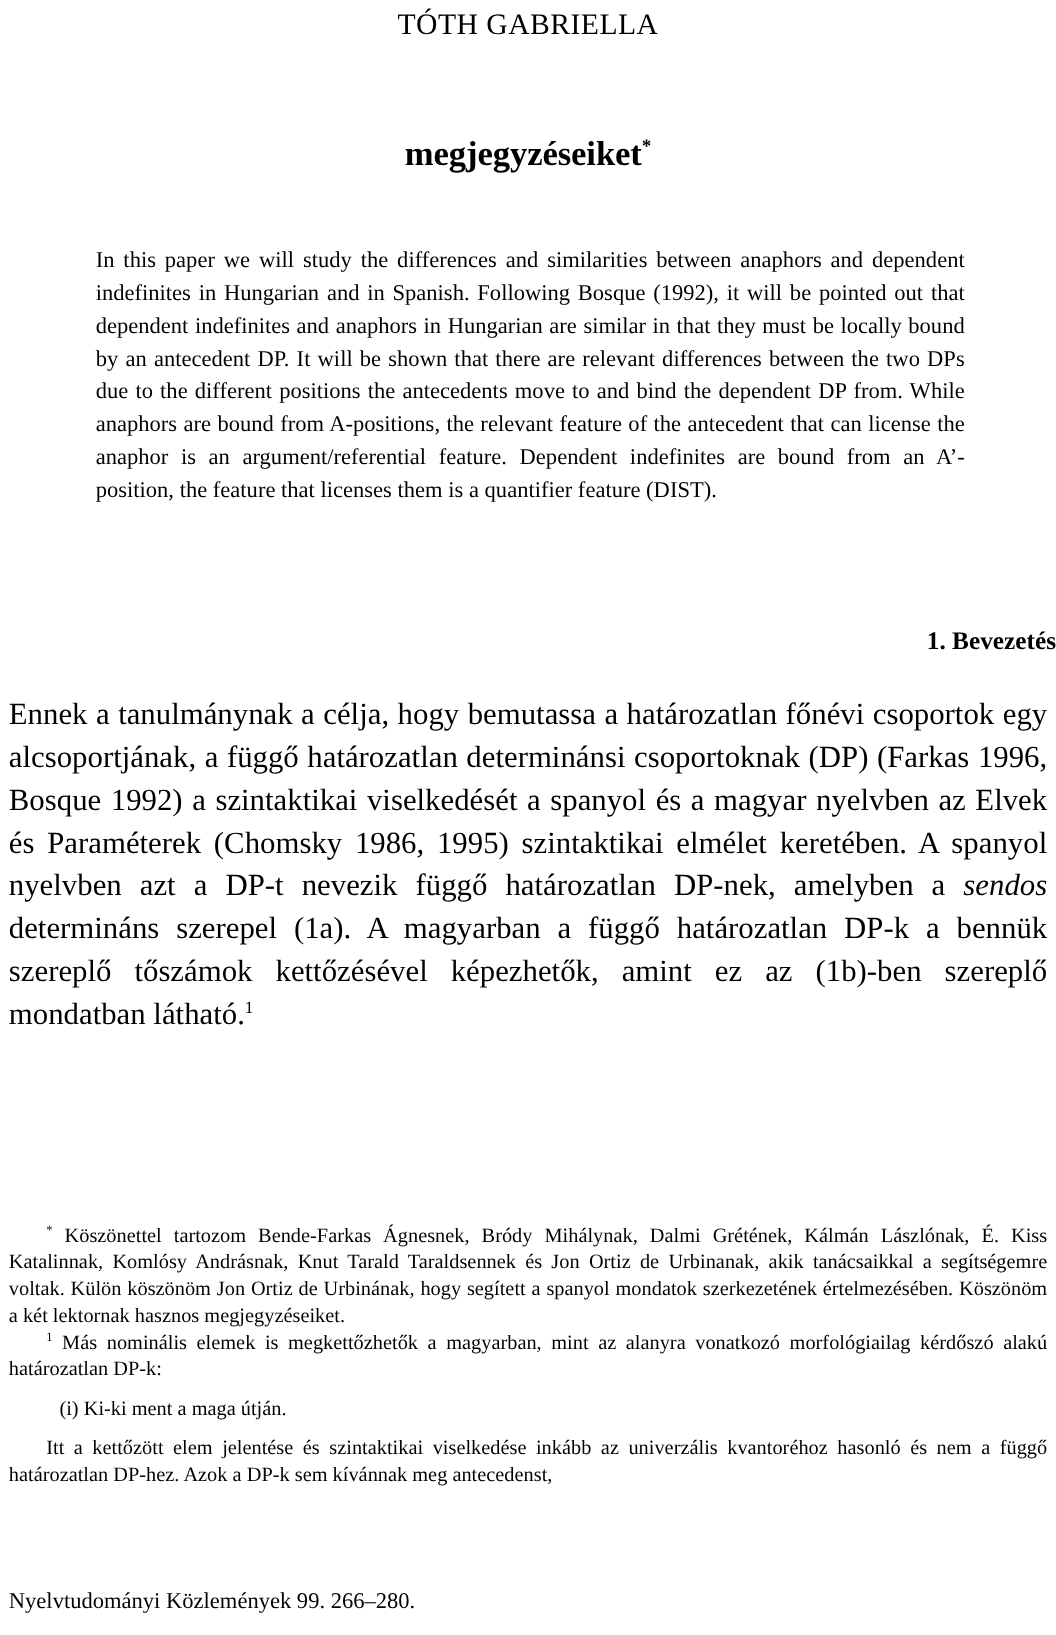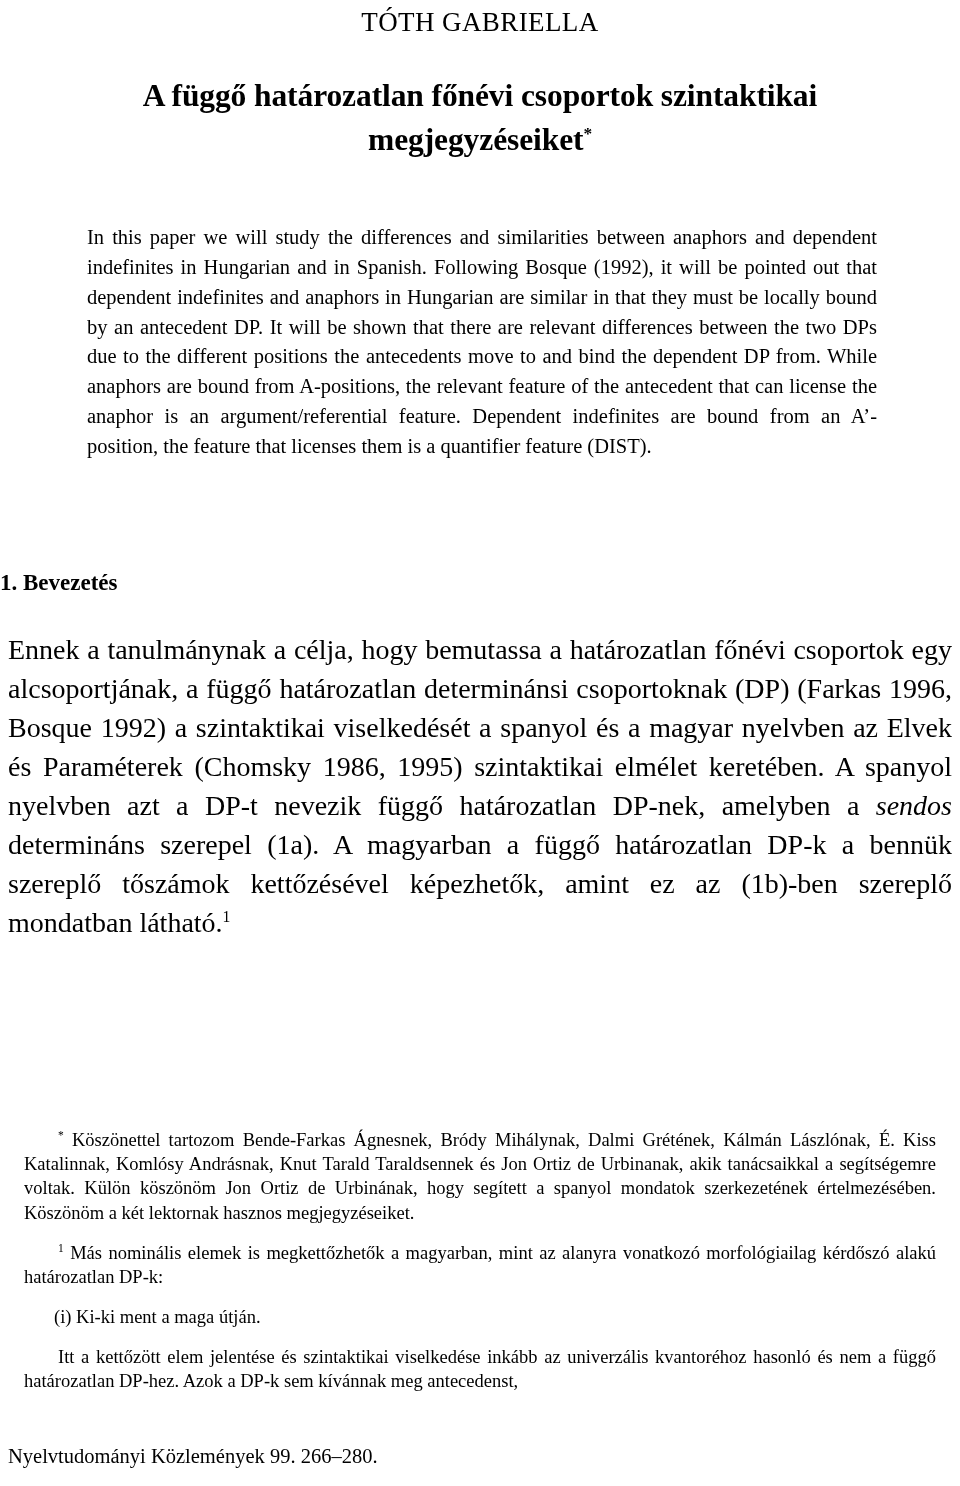--- a/index.html
+++ b/index.html
@@ -53,21 +53,21 @@
     margin: 60px 83px 0 87px;
     font-size: 20.5px;
     line-height: 1.455;
     text-align: justify;
     text-justify: inter-word;
     hyphens: manual;
   }
 
   
   .sec-h1 {
-    text-align: left;
+    text-align: right;
     font-size: 23px;
     font-weight: bold;
     margin-top: 108px;
   }
   .sec-h2 {
     font-size: 23px;
     font-weight: bold;
     margin: 70px 0 0 6px;
   }
 
@@ -90,21 +90,21 @@
     position: absolute;
     left: 8px;
     right: 8px;
     top: 1112px;
     font-size: 18.5px;
     line-height: 1.305;
     text-align: justify;
     hyphens: manual;
   }
   .fn {
-    margin: 16px;
+    margin: 0;
     text-indent: 34px;
     font-family: Liberation Serif, serif;
   }
   .fn sup {
     font-size: 0.62em;
     vertical-align: super;
   }
   .fn-example {
     margin: 12px;
     text-indent: 34px;
@@ -121,21 +121,21 @@
   }
 </style>
 </head>
 <body>
 
 <div class="page">
 
   <div class="author">TÓTH GABRIELLA</div>
 
   <div class="title">
-    <span>A függő határozatlan főnévi csoportok szintaktikai</span><br>
+    <br>
     <span>megjegyzéseiket</span><sup>*</sup>
   </div>
 
   <div class="abstract">In this paper we will study the differences and similarities between anaphors and dependent indefinites in Hungarian and in Spanish. Following Bosque (1992), it will be pointed out that dependent indefinites and anaphors in Hungarian are similar in that they must be locally bound by an antecedent DP. It will be shown that there are relevant differences between the two DPs due to the different positions the antecedents move to and bind the dependent DP from. While anaphors are bound from A-positions, the relevant feature of the antecedent that can license the anaphor is an argument/referential feature. Dependent indefinites are bound from an A’-position, the feature that licenses them is a quantifier feature (DIST).</div>
 
   <div class="sec-h1">1. Bevezetés</div>
 
 
   <div class="body-par">
     <span>Ennek a tanulmánynak a célja, hogy bemutassa a határozatlan főnévi csoportok egy alcsoportjának, a függő határozatlan determinánsi csoportoknak (DP) (Farkas 1996, Bosque 1992) a szintaktikai viselkedését a spanyol és a magyar nyelvben az Elvek és Paraméterek (Chomsky 1986, 1995) szintaktikai elmélet keretében. A spanyol nyelvben azt a DP-t nevezik függő határozatlan DP-nek, amelyben a </span><i>sendos</i><span> determináns szerepel (1a). A magyarban a függő határozatlan DP-k a bennük szereplő tőszámok kettőzésével képezhetők, amint ez az (1b)-ben szereplő mondatban látható.</span><sup>1</sup>

